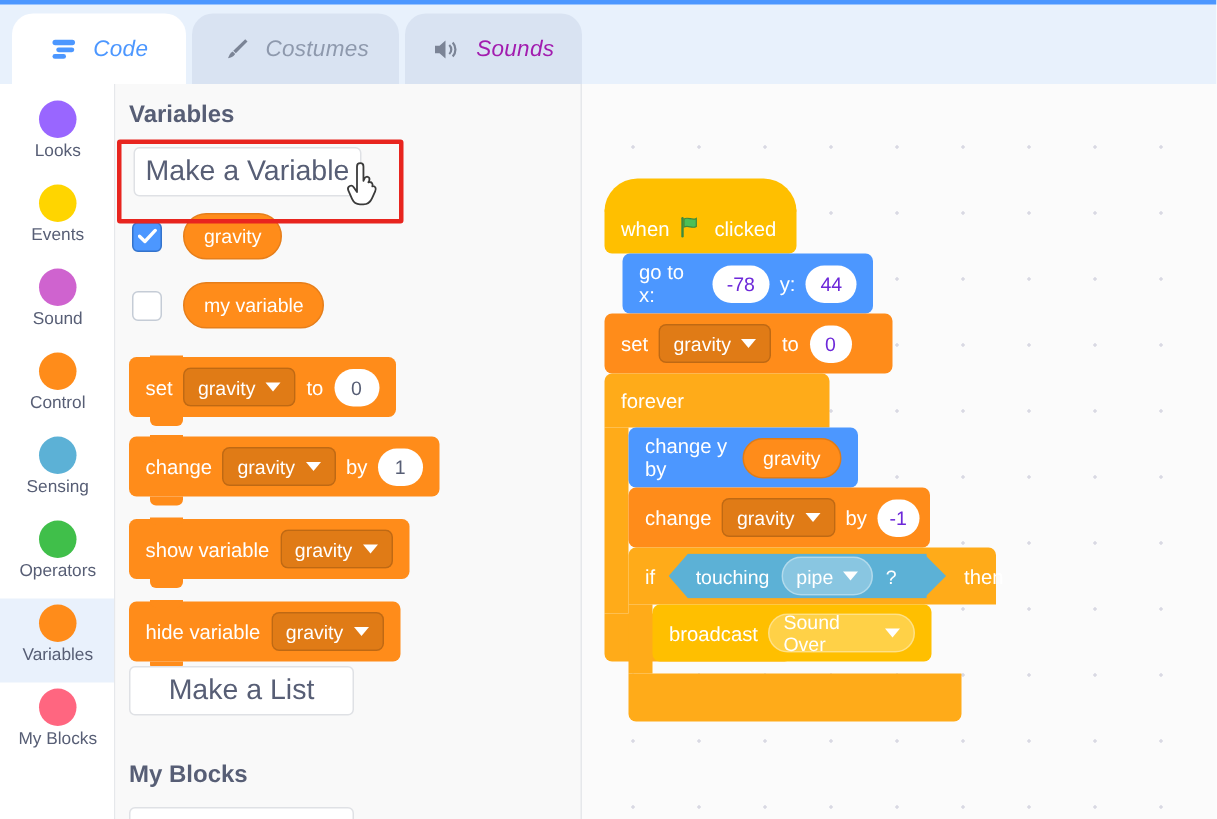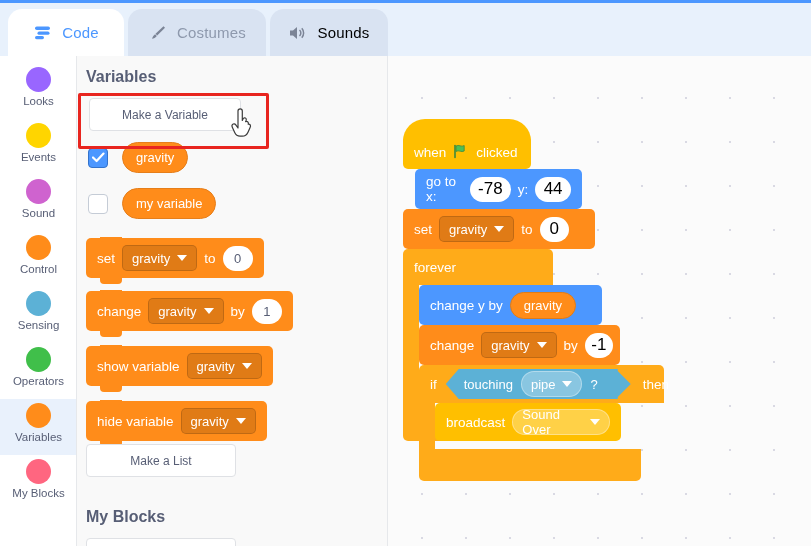--- a/index.html
+++ b/index.html
@@ -24,22 +24,22 @@
     position: absolute; top: 9px; height: 47px;
     border-radius: 14px 14px 0 0;
     display: flex; align-items: center; justify-content: center;
     gap: 9px;
     font-size: 15px;
     cursor: pointer;
     user-select: none;
   }
   .tab-code    { left: 8px;   width: 116px; background: #ffffff; color: #4c97ff; }
   .tab-cost    { left: 128px; width: 138px; background: #d9e3f2; color: #8e99ad; }
-  .tab-sound   { left: 270px; width: 118px; background: #d9e3f2; color: #000000; }
-  .tab-label { font-size: 15px; letter-spacing: .2px; }
+  .tab-sound   { left: 270px; width: 118px; background: #d9e3f2; color: #a21caf; }
+  .tab-label { font-size: 15px; letter-spacing: .2px; font-style: italic; }
   .tab-icon { display:flex; align-items:center; justify-content:center; width:20px; height:20px;}
 
   
   .body-wrap {
     position: absolute; left: 0; top: 56px; width: 811px; height: 490px;
     background: #ffffff; display: flex;
   }
 
   
   .catbar {
@@ -68,21 +68,21 @@
   .pal-header {
     font-size: 16px; font-weight: bold; color: #575e75;
     position: absolute; left: 9px;
   }
   .pal-title-variables { top: 12px; }
   .pal-title-myblocks  { top: 452px; }
 
   .make-btn {
     position: absolute;
     background: #ffffff; border: 1px solid #dfe1e5; border-radius: 4px;
-    color: #575e75; font-size: 12px;
+    color: #575e75; font-size: 19px;
     display: flex; align-items: center; justify-content: center;
     cursor: pointer; user-select: none;
   }
   .make-variable { left: 12px; top: 42px;  width: 152px; height: 33px; }
   .make-list     { left: 9px;  top: 388px; width: 150px; height: 33px; }
   .make-block    { left: 9px;  top: 482px; width: 150px; height: 33px; }
 
   
   .red-box {
     position: absolute; left: 78px; top: 93px; width: 191px; height: 56px;
@@ -161,22 +161,22 @@
 
   .flag { font-size: 15px; line-height: 1; }
 
   .sdrop {
     background: rgba(0,0,0,0.12); border: 1px solid rgba(0,0,0,0.15);
     border-radius: 5px; height: 26px; padding: 0 9px;
     display:flex; align-items:center; gap:7px; font-size:13px;
   }
   .sdrop.light { background: rgba(255,255,255,0.28); border-color: rgba(255,255,255,0.35); border-radius:14px;}
   .snum {
-    background: #ffffff; color: #000000; border-radius: 14px; height: 25px;
-    min-width: 28px; padding: 0 10px; display:flex; align-items:center; justify-content:center; font-size:17px;
+    background: #ffffff; color: #6d28d9; border-radius: 14px; height: 25px;
+    min-width: 28px; padding: 0 10px; display:flex; align-items:center; justify-content:center; font-size:13px;
   }
   .sreport {
     background: #ff8c1a; border: 1px solid #e07c17; color:#fff;
     border-radius: 15px; height: 27px; padding: 0 13px;
     display:flex; align-items:center; font-size:13px;
   }
 
   
   .cshell { position: absolute; }
   .cshell .top { position:absolute; left:0; top:0; border-radius:5px 5px 0 0; background:#ffab19; display:flex; align-items:center; padding:0 11px; color:#fff; font-size:13.5px; gap:7px;}
@@ -366,21 +366,21 @@
       <div class="cshell" style="left:15px; top:193px; width:150px; height:192px;">
         <div class="top" style="width:150px; height:36px;">
           <span>forever</span>
         </div>
         <div class="arm" style="top:36px; height:124px;"></div>
         <div class="bot" style="top:160px; width:125px; height:32px;">
           <span class="loop-arrow">⤷</span>
         </div>
       </div>
 
-      <div class="sblk c-motion" style="left:31px; top:229px; width:183px; height:40px;">
+      <div class="sblk c-motion" style="left:31px; top:229px; width:153px; height:40px;">
         <span>change y by</span>
         <span class="sreport">gravity</span>
       </div>
 
       <div class="sblk c-var" style="left:31px; top:269px; width:201px; height:40px;">
         <span>change</span>
         <span class="sdrop">
           <span>gravity</span>
           <span class="caret"></span>
         </span>

